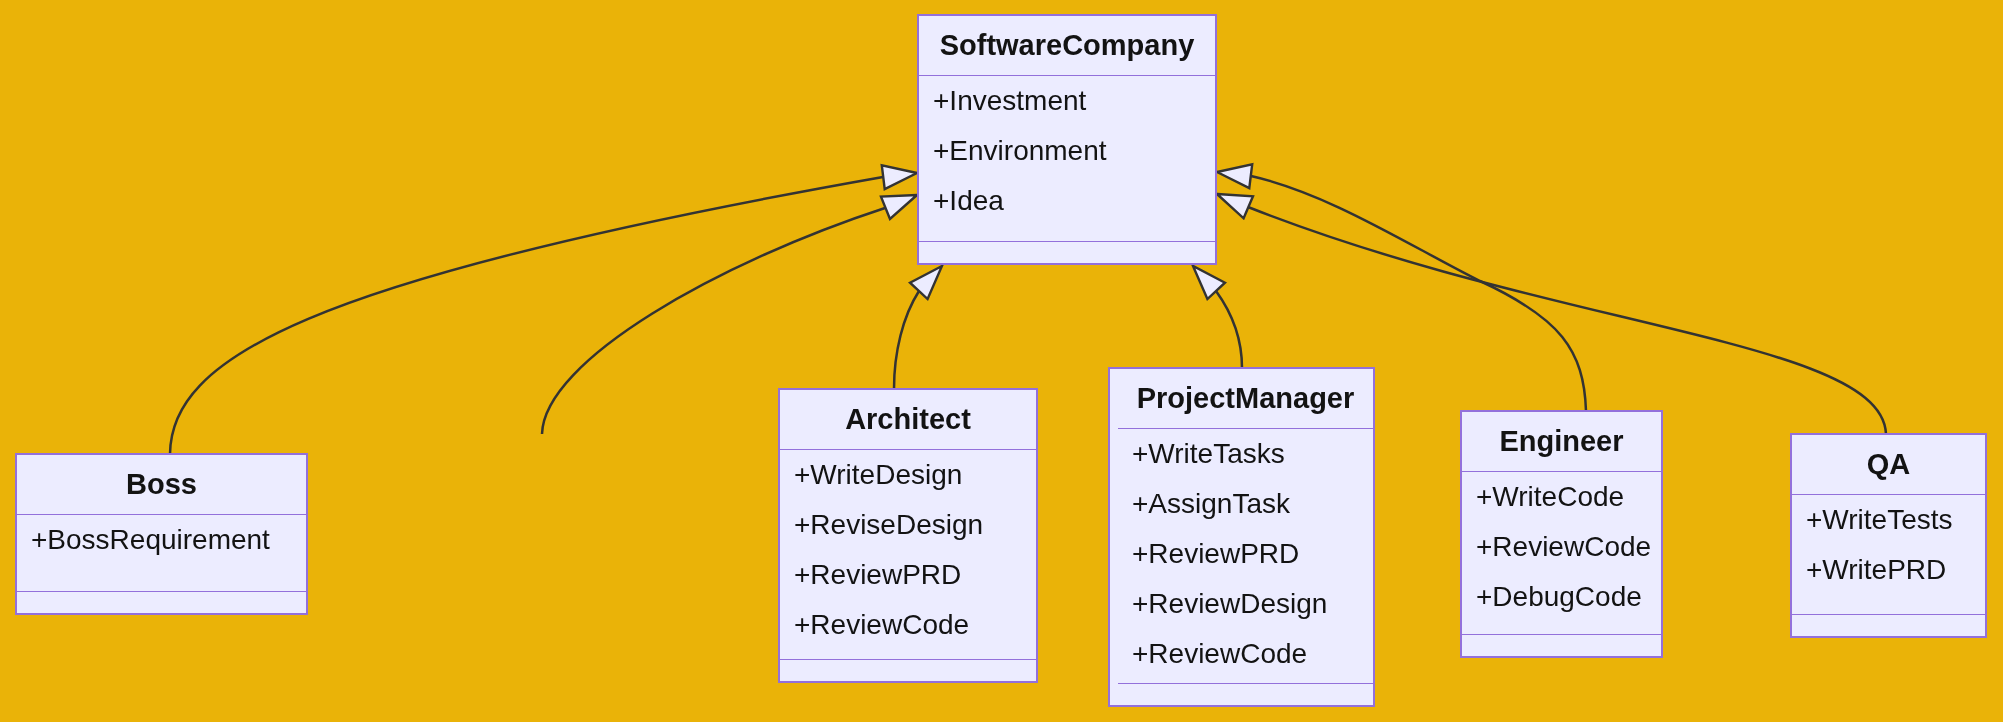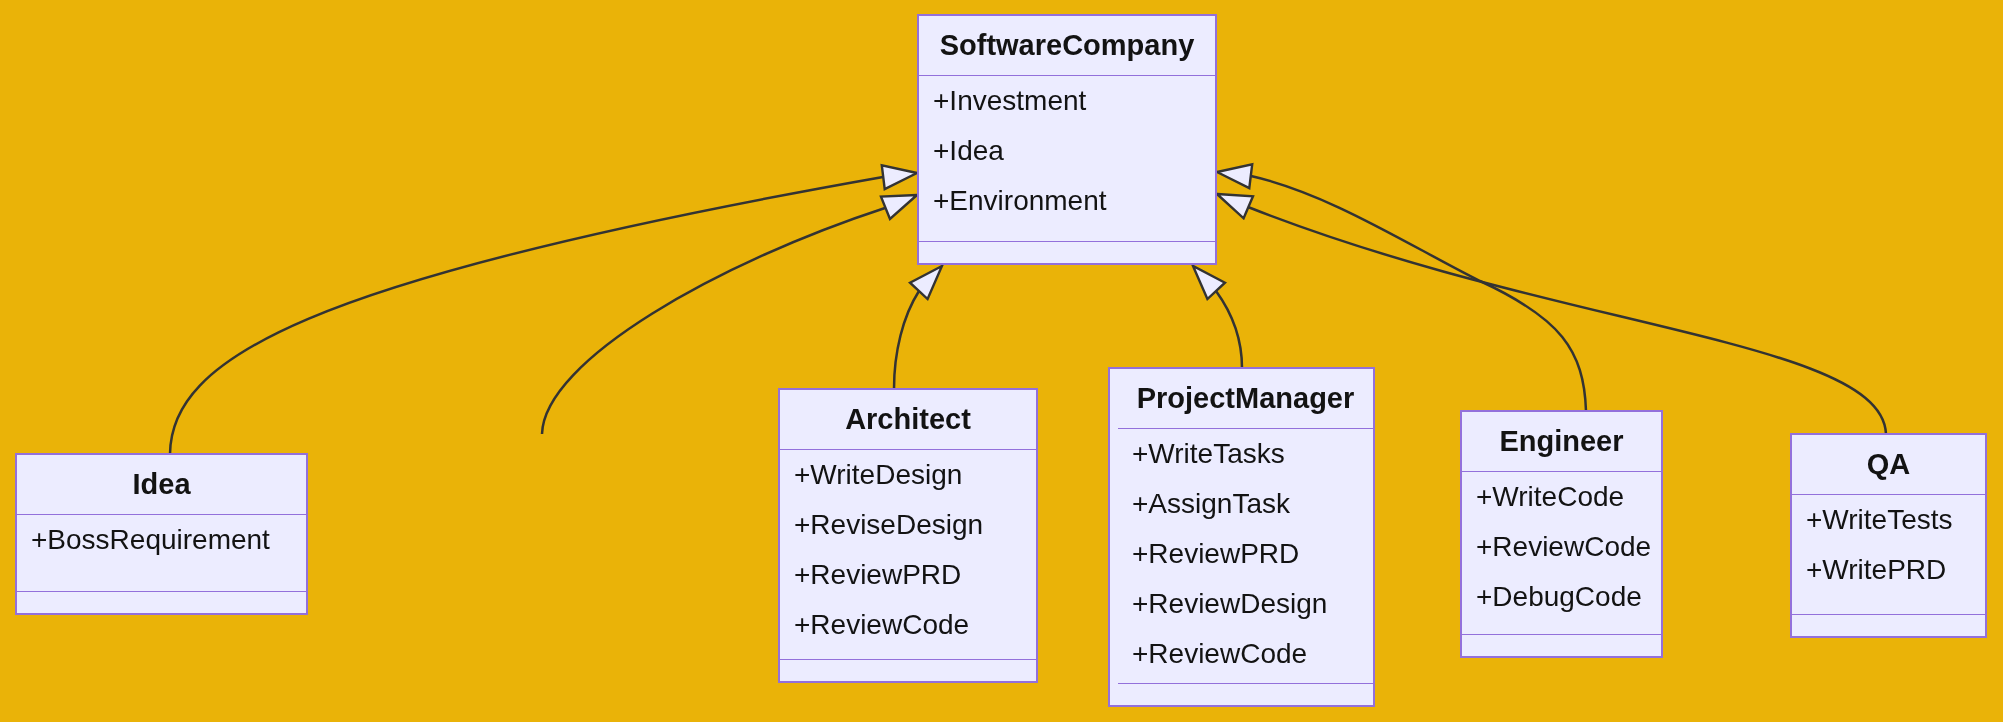--- a/index.html
+++ b/index.html
@@ -93,28 +93,28 @@
     <g>
       <path class="edge-line" d="M 1886 434 C 1882 340, 1560 330, 1248 207"></path>
       <polygon class="arrowhead" points="0,0 -34,-12 -34,12" transform="translate(1217,194) rotate(203)"></polygon>
     </g>
   </svg>
 
   <div class="class-box" style="left:917px; top:14px; width:300px; height:251px;">
     <div class="class-title">SoftwareCompany</div>
     <div class="class-members">
       <div class="member">+Investment</div>
+      <div class="member">+Environment</div>
       <div class="member">+Idea</div>
-      <div class="member">+Environment</div>
     </div>
     <div class="class-methods"></div>
   </div>
 
   <div class="class-box" style="left:15px; top:453px; width:293px; height:162px;">
-    <div class="class-title">Idea</div>
+    <div class="class-title">Boss</div>
     <div class="class-members">
       <div class="member">+BossRequirement</div>
     </div>
     <div class="class-methods"></div>
   </div>
 
 
   <div class="class-box" style="left:778px; top:388px; width:260px; height:295px;">
     <div class="class-title">Architect</div>
     <div class="class-members">

